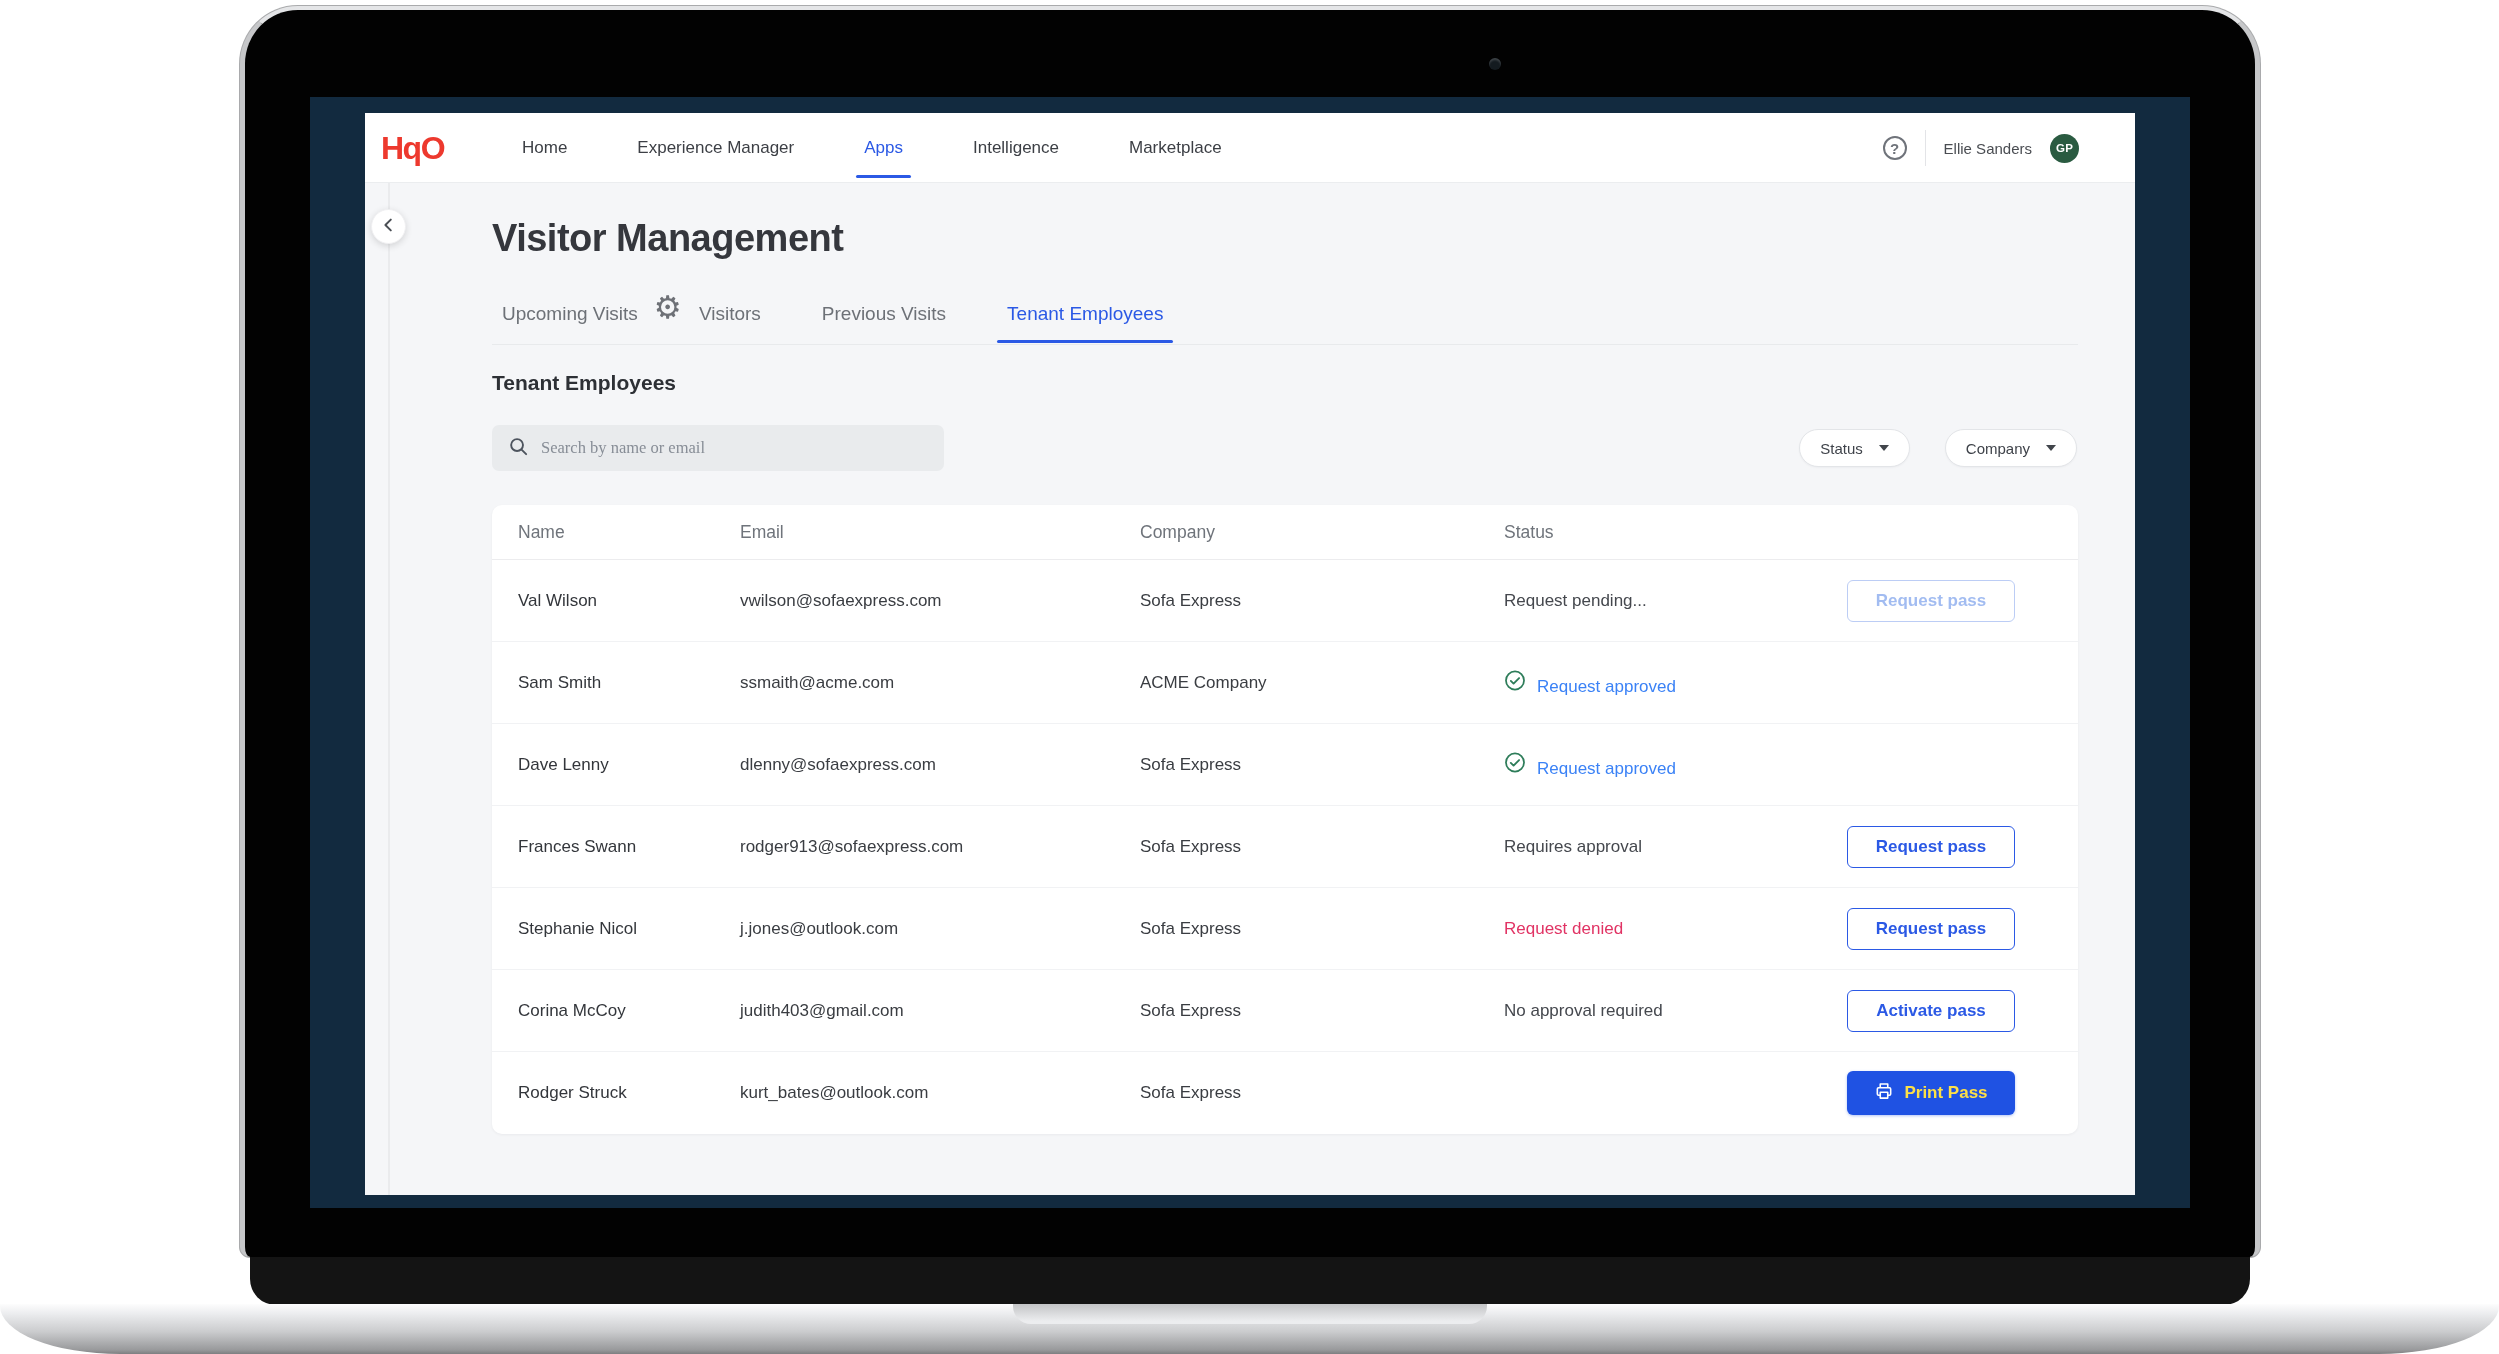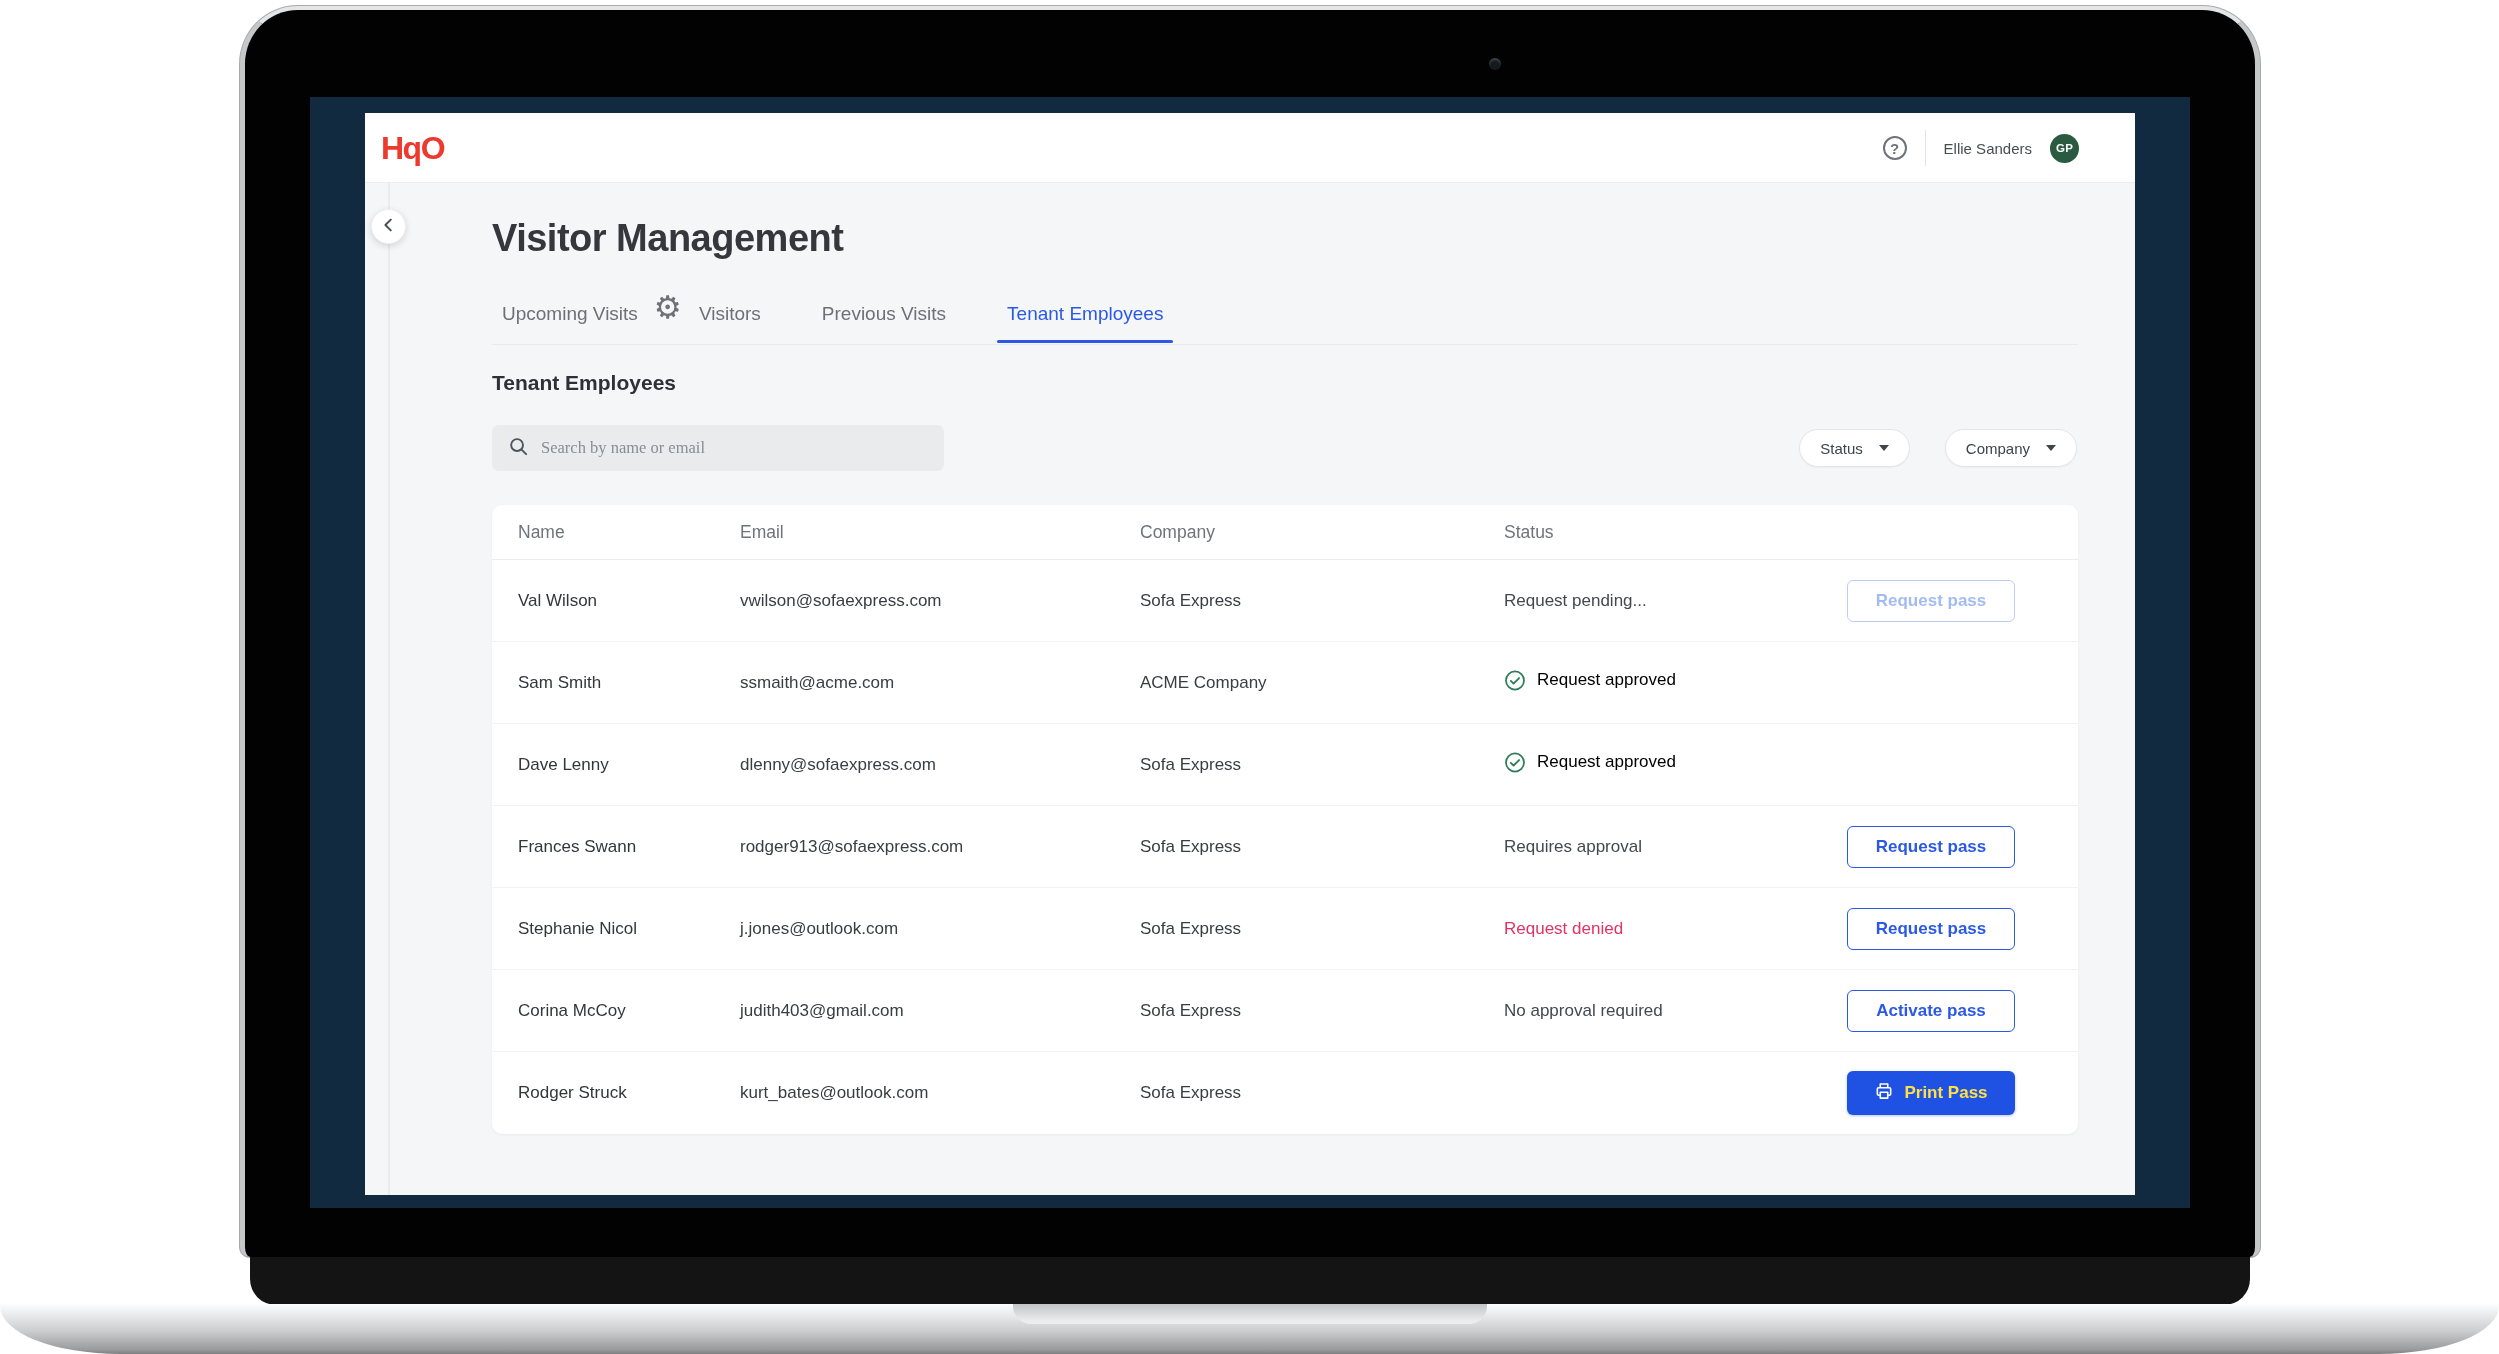--- a/index.html
+++ b/index.html
@@ -82,21 +82,21 @@
   .thead { position:relative; height:55px; border-bottom:1px solid #ececee; }
   .thead .cell { color:#6f747b; font-size:17.5px; }
   .trow { position:relative; height:82px; border-bottom:1px solid #f1f2f4; }
   .trow:last-child { border-bottom:none; }
   .cell { position:absolute; top:50%; transform:translateY(-50%); font-size:17px; color:#3a3d42; white-space:nowrap; }
   .c-name    { left:26px;  color:#33363b; }
   .c-email   { left:248px; }
   .c-company { left:648px; }
   .c-status  { left:1012px; color:#45484e; }
   .c-action  { left:auto; right:63px; }
-  .status-approved { display:flex; align-items:flex-start; gap:11px; color:#000000; }
+  .status-approved { display:flex; align-items:flex-end; gap:11px; color:#3b82f6; }
   .status-denied { color:#E13364; }
 
   .btn { width:168px; height:42px; border-radius:6px; font-size:17px; font-weight:600;
          font-family:inherit; display:flex; align-items:center; justify-content:center; gap:10px; cursor:pointer;margin-left:25px; }
   .btn-outline { background:#fff; border:1.5px solid #2B59E5; color:#2B59E5; }
   .btn-disabled { background:#fff; border:1.5px solid #bccdf5; color:#a2bcf1; }
   .btn-primary { background:#1F52E3; border:none; color:#fde047; height:44px;
                  box-shadow:0 1px 3px rgba(31,82,227,0.35); }
 </style>
 </head>
@@ -105,20 +105,27 @@
 <div class="bezel">
   <div class="camera"></div>
 </div>
 <div class="hinge"></div>
 <div class="screen"></div>
 
 <div class="app">
 
   <div class="navbar">
     <div class="logo">HqO</div>
+    <div class="nav-links">
+      <div class="nav-item">Home</div>
+      <div class="nav-item">Experience Manager</div>
+      <div class="nav-item active">Apps</div>
+      <div class="nav-item">Intelligence</div>
+      <div class="nav-item">Marketplace</div>
+    </div>
     <div class="nav-right">
       <div class="help-icon">?</div>
       <div class="nav-divider"></div>
       <div class="user-name">Ellie Sanders</div>
       <div class="avatar">GP</div>
     </div>
   </div>
 
   <div class="rail"></div>
   <div class="collapse-btn">

